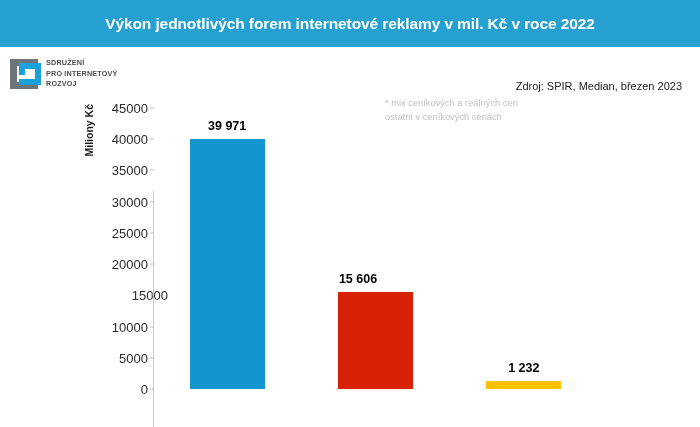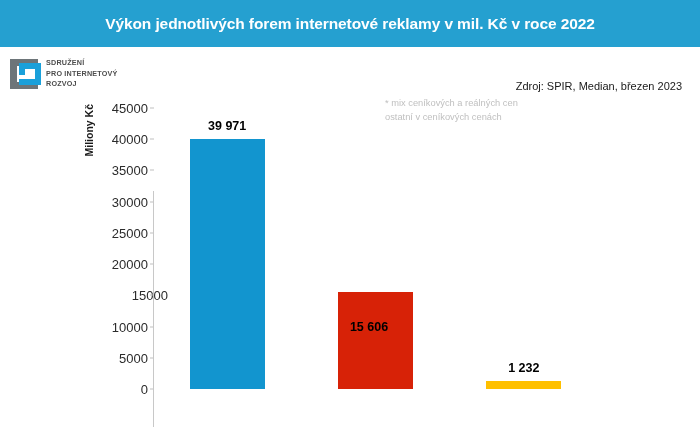--- a/index.html
+++ b/index.html
@@ -126,19 +126,19 @@
         <div class="tick-mark" style="top: 54.2222px;"></div>
         <div class="tick-label" style="top: 23px; right: 552px;">45000</div>
         <div class="tick-mark" style="top: 23px;"></div>
       </div>
     <div class="axis-line"></div>
 
     <div id="bars-layer">
         <div class="bar" title="Display*: 39 971" style="left: 189.667px; width: 75px; height: 249.597px; bottom: 38px; background: rgb(18, 149, 207);"></div>
         <div class="bar-label" style="left: 167.167px; width: 120px; top: 34.4033px;">39 971</div>
         <div class="bar" title="Search**: 15 606" style="left: 338px; width: 75px; height: 97.4508px; bottom: 38px; background: rgb(215, 34, 7);"></div>
-        <div class="bar-label" style="left: 309px; width: 120px; top: 186.549px; margin-top: 48px;">15 606</div>
+        <div class="bar-label" style="left: 298px; width: 120px; top: 186.549px;">15 606</div>
         <div class="bar" title="Katalogy a řádková inzerce: 1 232" style="left: 486.333px; width: 75px; height: 7.69316px; bottom: 38px; background: rgb(255, 192, 0);"></div>
         <div class="bar-label" style="left: 463.833px; width: 120px; top: 276.307px;">1 232</div>
       </div>
   </div>
 
 </div>
 
 </body></html>

